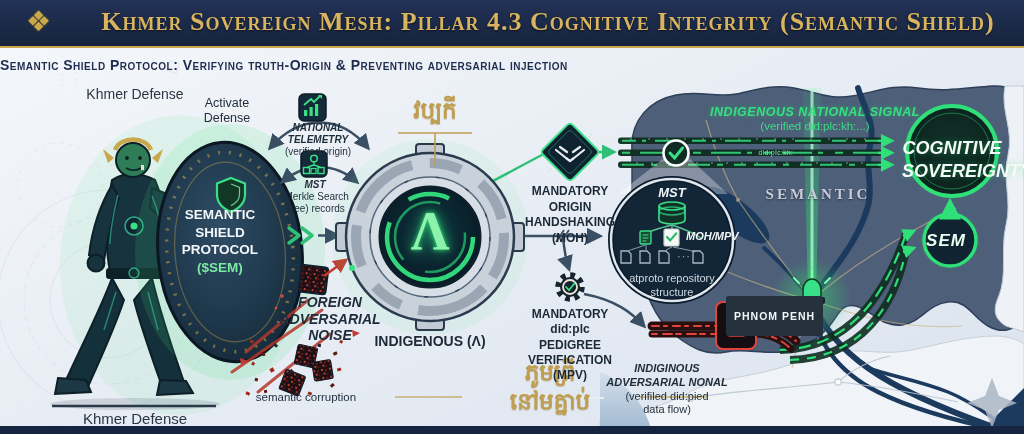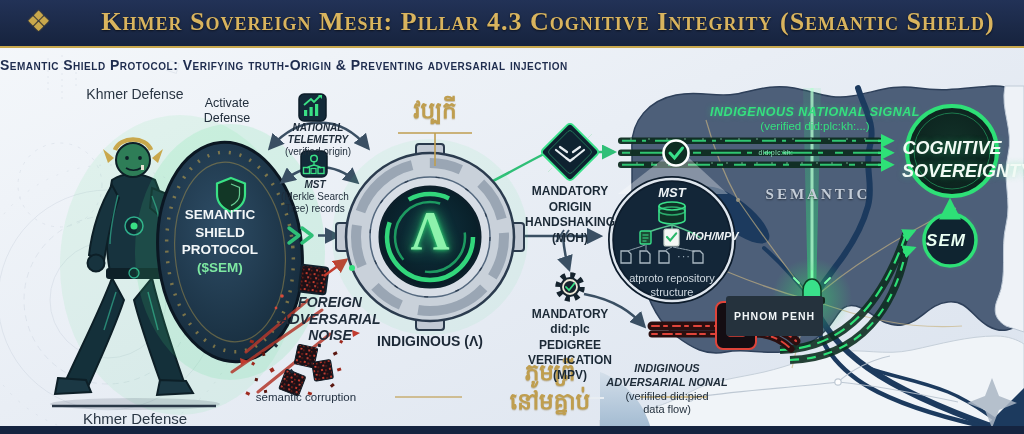--- a/index.html
+++ b/index.html
@@ -452,21 +452,21 @@
 
 <div class="lbl" style="left:268px;top:294px;width:124px;font-size:14px;">
   <div class="b">FOREIGN ADVERSARIAL NOISE</div>
 </div>
 <div class="lbl" style="left:250px;top:391px;width:112px;font-size:11.5px;color:#223041;">semantic corruption</div>
 <div class="lbl" style="left:63px;top:410px;width:144px;font-size:15px;color:#2a3644;">Khmer Defense</div>
 
 <div class="lbl khmer" style="left:383px;top:97px;width:104px;font-size:23px;">វប្បកី</div>
 <div class="lbl" style="left:398px;top:204px;width:64px;font-family:'Liberation Serif',serif;font-weight:bold;font-size:54px;color:#8df2ac;text-shadow:0 0 14px #2fe077,0 0 4px #2fe077;line-height:1;">Λ</div>
 <div class="lbl" style="left:352px;top:333px;width:156px;font-size:14px;font-weight:bold;color:#1c2836;">
-  <div>INDIGINOUS (Λ)</div>
+  <div>INDIGENOUS (Λ)</div>
 </div>
 <div class="lbl khmer" style="left:462px;top:358px;width:176px;font-size:23px;line-height:1.25;">
   <div>ភូមព្រី</div>
   <div>នៅមគ្នាប់</div>
 </div>
 
 <div class="lbl" style="left:506px;top:184px;width:128px;font-size:12px;font-weight:bold;color:#1b2936;line-height:1.3;">
   <div>MANDATORY</div>
   <div>ORIGIN</div>
   <div>HANDSHAKING</div>

